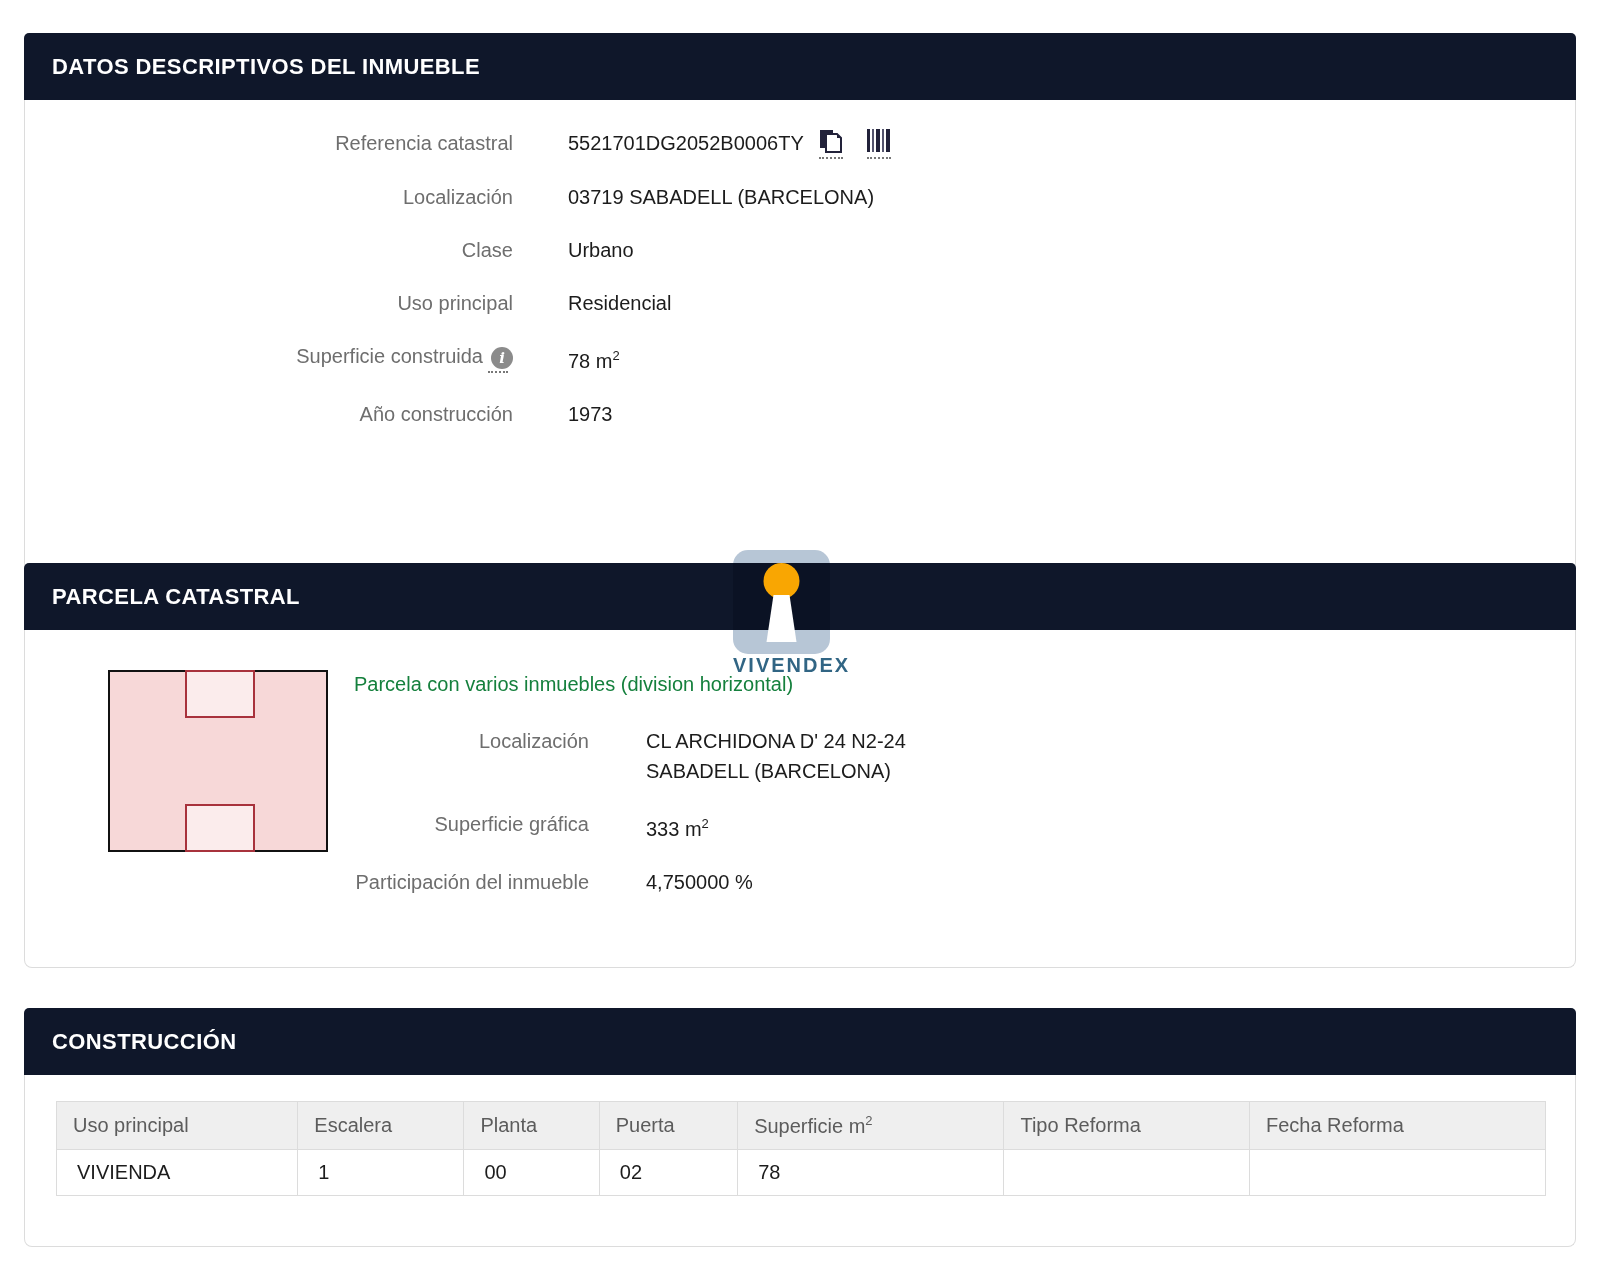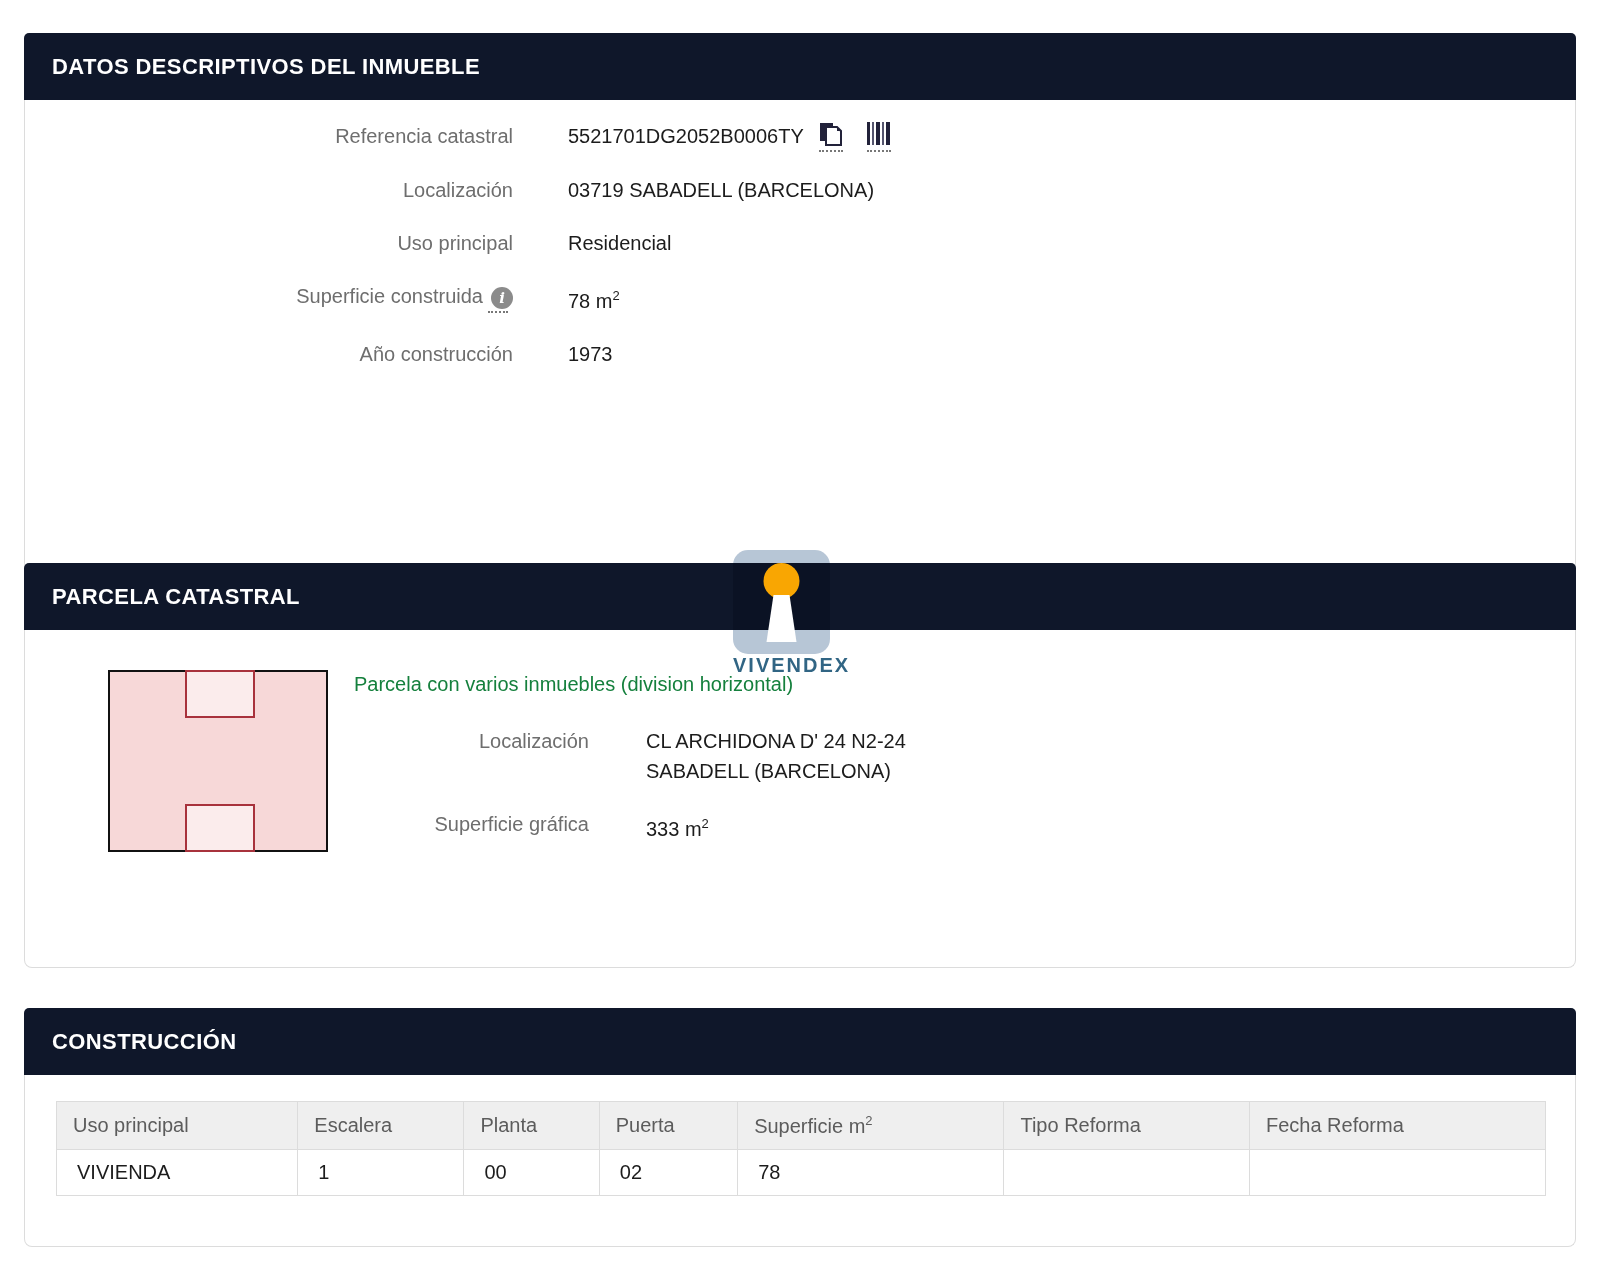--- a/index.html
+++ b/index.html
@@ -13,21 +13,21 @@
     border-radius: 5px 5px 0 0; padding-left: 28px;
     color: #fff; font-size: 22px; font-weight: bold; letter-spacing: .4px;
   }
   .section-body {
     background: #fff; border: 1px solid #dcdcdc; border-top: none;
     border-radius: 0 0 8px 8px;
   }
 
   
   .sec1 { top: 33px; }
-  .sec1 .section-body { height: 471px; padding-top: 21px; }
+  .sec1 .section-body { height: 471px; padding-top: 28px; }
   .kv-row { display: flex; align-items: flex-start; margin-bottom: 23px; }
   .kv-label { flex: 0 0 488px; text-align: right; color: #6e6e6e; font-size: 20px; line-height: 30px; }
   .kv-value { margin-left: 55px; color: #1c1c1c; font-size: 20px; line-height: 30px; }
   .kv-value sup { font-size: 13px; }
 
   .inline-icons { display: inline-flex; gap: 22px; margin-left: 14px; vertical-align: -4px; }
   .icon-wrap { display: inline-flex; flex-direction: column; align-items: center; cursor: pointer; }
   .dotted { border-bottom: 2px dotted #777; width: 24px; margin-top: 3px; }
 
   .info-badge { display: inline-block; width: 22px; height: 22px; border-radius: 50%;
@@ -107,20 +107,24 @@
         </div>
       </div>
 
       <div class="kv-row">
         <div class="kv-label">Localización</div>
         <div class="kv-value">
           <div>03719 SABADELL (BARCELONA)</div>
         </div>
       </div>
 
+      <div class="kv-row">
+        <div class="kv-label">Clase</div>
+        <div class="kv-value">Urbano</div>
+      </div>
 
       <div class="kv-row">
         <div class="kv-label">Uso principal</div>
         <div class="kv-value">Residencial</div>
       </div>
 
       <div class="kv-row">
         <div class="kv-label">
           <span>Superficie construida</span><span class="info-wrap">
               <span class="info-badge">i</span>
@@ -161,20 +165,24 @@
             </div>
           </div>
 
           <div class="kv-row">
             <div class="kv-label">Superficie gráfica</div>
             <div class="kv-value">
               <span>333 m</span><sup>2</sup>
             </div>
           </div>
 
+          <div class="kv-row">
+            <div class="kv-label">Participación del inmueble</div>
+            <div class="kv-value">4,750000 %</div>
+          </div>
         </div>
 
       </div>
     </div>
   </div>
 
   <div class="container sec3">
     <div class="section-header">CONSTRUCCIÓN</div>
     <div class="section-body">
       <table class="constr">

